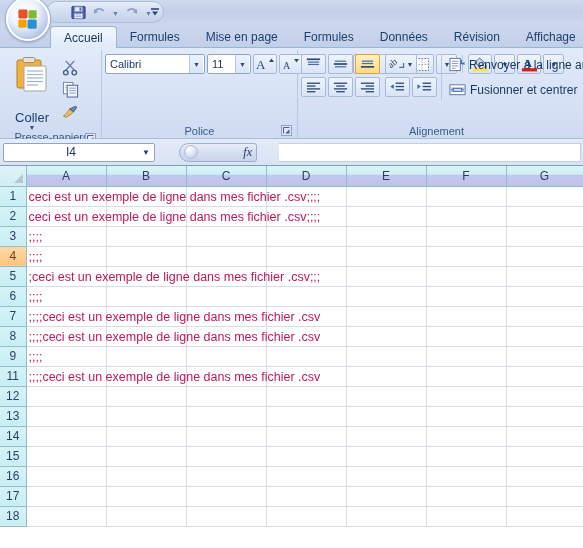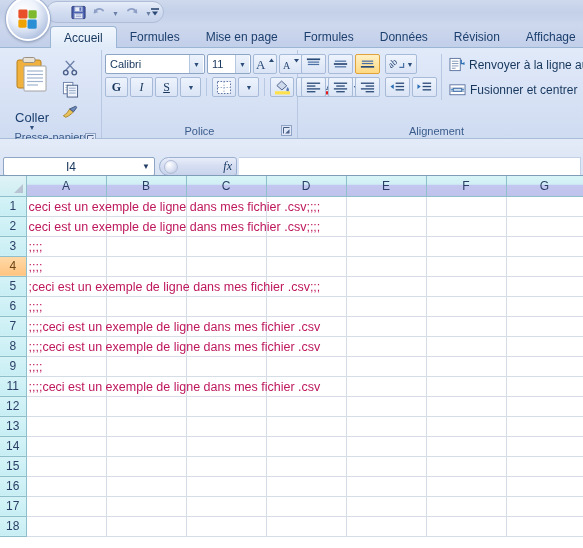--- a/index.html
+++ b/index.html
@@ -216,22 +216,24 @@
     font-size: 12px;
     color: #16365c;
     white-space: nowrap;
   }
 
   
   .formula-bar {
     position: relative;
     height: 26px;
     display: flex;
+    align-items: center;
     background: linear-gradient(to bottom, #e4ebf8, #d9e3f4);
-    padding: 18px 0;
+    padding: 5px 0;
+    gap: 20px;
   }
   .namebox {
     width: 152px; height: 19px;
     margin-left: 3px;
     display: flex; align-items: center;
     border: 1px solid #8ea6c6;
     background: #ffffff;
     border-radius: 2px;
   }
   .namebox .nb-val {
@@ -468,21 +470,21 @@
           <svg width="11" height="11" viewBox="0 0 11 11">
             <rect x="0.5" y="0.5" width="10" height="10" fill="#dfe7f6" stroke="#8fa4c4"></rect>
             <path d="M2.5 8.5 L2.5 2.5 L8.5 2.5" stroke="#4a5f88" fill="none"></path>
             <path d="M8.5 8.5 L4.2 8.5 L8.5 4.2 Z" fill="#4a5f88"></path>
           </svg>
         </span>
       </div>
     </div>
 
     <div class="group g-font">
-      <div class="group-body" style="flex-direction:column;">
+      <div class="group-body" style="flex-direction:row;">
         <div class="font-row">
           <div class="combo combo-font">
             <span class="val">Calibri</span>
             <span class="cv">▼</span>
           </div>
           <div class="combo combo-size">
             <span class="val">11</span>
             <span class="cv">▼</span>
           </div>
           <div class="btn boxed" style="width:24px;">

